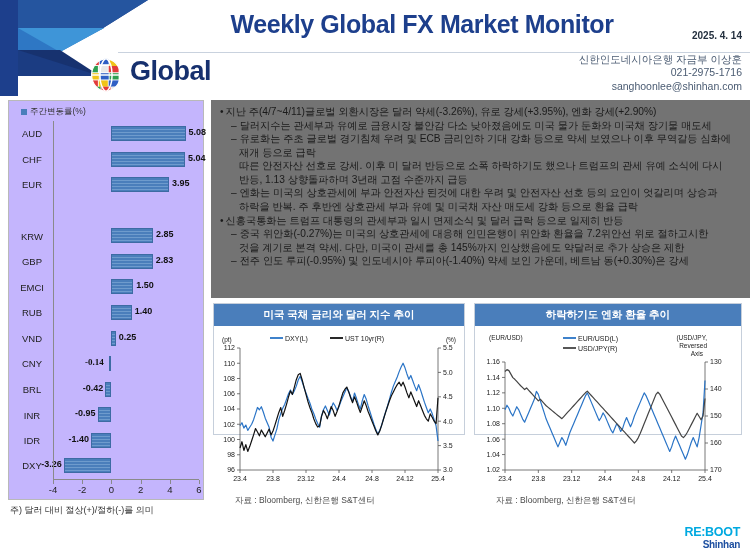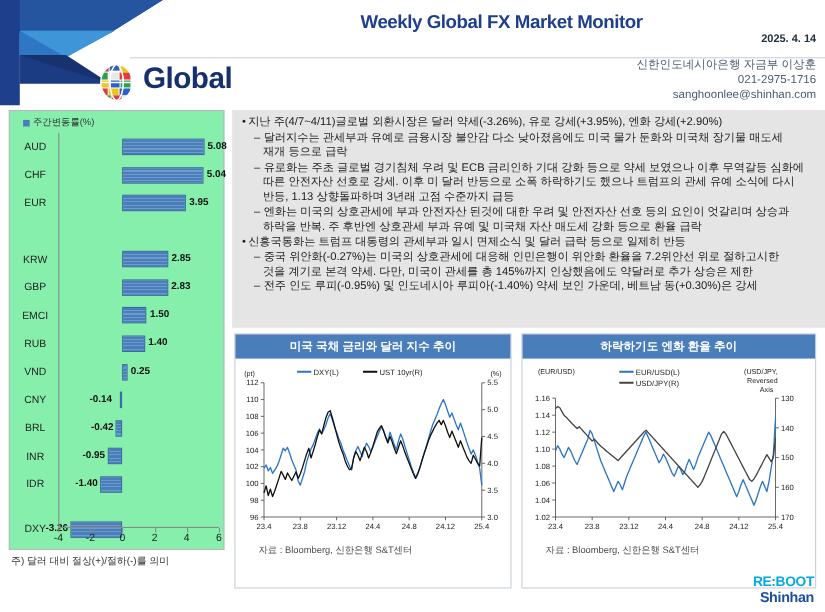--- a/index.html
+++ b/index.html
@@ -8,23 +8,23 @@
     font-family: "Liberation Sans", sans-serif;
     background: #ffffff;
     position: relative;
     overflow: hidden;
   }
 
   
   .header { position: relative; height: 96px; width: 750px; }
   .logo-mark { position: absolute; left: 0; top: 0; width: 250px; height: 96px; }
   .title {
-    position: absolute; left: 246px; top: 10px; width: 420px;
+    position: absolute; left: 212px; top: 10px; width: 420px;
     text-align: center;
-    font-size: 17px; font-weight: bold; color: #1d3f8c;
+    font-size: 25px; font-weight: bold; color: #1d3f8c;
     letter-spacing: -0.4px;
   }
   .title-date {
     position: absolute; right: 8px; top: 30px;
     font-size: 10px; font-weight: bold; color: #24303f;
   }
   .hdr-rule {
     position: absolute; left: 118px; top: 52px; width: 632px; height: 1px;
     background: #c9d2de;
   }
@@ -35,21 +35,21 @@
   }
   .globe-icon { position: absolute; left: 88px; top: 57px; width: 36px; height: 36px; }
   .contact {
     position: absolute; right: 8px; top: 53px;
     text-align: right; color: #4a5b72; line-height: 1.28; font-size: 10.5px;
   }
 
   
   .barpanel {
     position: absolute; left: 8px; top: 100px; width: 196px; height: 400px;
-    border: 1px solid #b9b9b9; background: #86efac;
+    border: 1px solid #b9b9b9; background: #c4b5fd;
   }
   .bar-legend {
     position: absolute; left: 12px; top: 5px;
     font-size: 8.5px; color: #333; display: flex; align-items: center; gap: 3px;
   }
   .bar-legend .sw { width: 6px; height: 6px; background: #4a7ebb; display: inline-block; }
   .bar-plot { position: absolute; left: 0; top: 20px; width: 196px; height: 358px; }
   .brow {
     position: absolute; left: 0; width: 196px; height: 25.6px;
     display: flex; align-items: center;
@@ -82,32 +82,32 @@
     transform: translateX(-50%); white-space: nowrap;
   }
   .barnote {
     position: absolute; left: 10px; top: 504px;
     font-size: 9px; color: #333;
   }
 
   
   .textblock {
     position: absolute; left: 211px; top: 100px; width: 539px; height: 198px;
-    background: #e5e5e5; padding: 5px 6px 0 6px;
+    background: #737373; padding: 5px 6px 0 6px;
   }
   .tline { font-size: 10.2px; color: #1a1a1a; line-height: 1.33; white-space: nowrap; }
   .tline.lv1 { padding-left: 3px; }
   .tline.lv2 { padding-left: 14px; }
   .tline.lv3 { padding-left: 22px; }
   .bul::before { content: "\2022"; margin-right: 2px; }
   .dsh::before { content: "\2013"; margin-right: 3px; }
 
   
   .lcpanel {
-    position: absolute; top: 303px; width: 252px; height: 232px;
+    position: absolute; top: 303px; width: 252px; height: 132px;
     border: 1px solid #c6cfdb; background: #fff;
   }
   .lcpanel.left  { left: 213px; }
   .lcpanel.right { left: 474px; width: 268px; }
   .lctitle {
     height: 22px; background: #4a7ebb; color: #fff;
     font-size: 10.5px; font-weight: bold;
     display: flex; align-items: center; justify-content: center;
   }
   .lcbody { position: relative; width: 100%; height: 164px; }
@@ -115,21 +115,21 @@
     position: absolute; top: 495px; font-size: 8.5px; color: #4a4a4a; margin-left: 20px;
   }
   .lcsource.left  { left: 215px; }
   .lcsource.right { left: 476px; }
 
   
   .reboot {
     position: absolute; right: 10px; bottom: 6px; text-align: right; line-height: 1.05;
   }
   .reboot .l1 { font-size: 12.5px; font-weight: bold; color: #00a9e0; letter-spacing: -0.3px; margin-left: 28px; }
-  .reboot .l2 { font-size: 13px; font-weight: bold; color: #1d4fa0; letter-spacing: -0.3px; }
+  .reboot .l2 { font-size: 10px; font-weight: bold; color: #1d4fa0; letter-spacing: -0.3px; }
 </style>
 </head>
 <body>
 
 <div class="header">
   <svg class="logo-mark" viewBox="0 0 250 96">
     <polygon points="0,0 148,0 100,30 0,30" fill="#1d3f8c"></polygon>
     <polygon points="0,0 18,0 18,96 0,96" fill="#1d3f8c"></polygon>
     <polygon points="18,0 148,0 100,30 18,30" fill="#25559f"></polygon>
     <polygon points="18,28 104,28 60,52 18,52" fill="#2e77c4"></polygon>
@@ -222,38 +222,38 @@
         <div class="bval" style="left: 125.84px;">1.40</div>
       </div>
       <div class="brow" style="top: 204.571px;">
         <div class="blabel">VND</div>
         <div class="bar" style="left: 102.4px; width: 4.38px;"></div>
         <div class="bval" style="left: 109.78px;">0.25</div>
       </div>
       <div class="brow" style="top: 230.143px;">
         <div class="blabel">CNY</div>
         <div class="bar" style="left: 100.356px; width: 2.044px;"></div>
-        <div class="bval" style="left: 72.356px; width: 26px; text-align: left;">-0.14</div>
+        <div class="bval" style="left: 72.356px; width: 26px; text-align: center; font-family: Liberation Serif, serif;">-0.14</div>
       </div>
       <div class="brow" style="top: 255.714px;">
         <div class="blabel">BRL</div>
         <div class="bar" style="left: 96.268px; width: 6.132px;"></div>
         <div class="bval" style="left: 68.268px; width: 26px; text-align: right;">-0.42</div>
       </div>
       <div class="brow" style="top: 281.286px;">
         <div class="blabel">INR</div>
         <div class="bar" style="left: 88.53px; width: 13.87px;"></div>
         <div class="bval" style="left: 60.53px; width: 26px; text-align: right;">-0.95</div>
       </div>
       <div class="brow" style="top: 306.857px;">
         <div class="blabel">IDR</div>
         <div class="bar" style="left: 81.96px; width: 20.44px;"></div>
         <div class="bval" style="left: 53.96px; width: 26px; text-align: right;">-1.40</div>
       </div>
-      <div class="brow" style="top: 348px;">
+      <div class="brow" style="top: 332px;">
         <div class="blabel">DXY</div>
         <div class="bar" style="left: 54.804px; width: 47.596px;"></div>
         <div class="bval" style="left: 26.804px; width: 26px; text-align: right;">-3.26</div>
       </div>
     </div>
   <div class="zeroline"></div>
   <div class="axisline"></div>
   <div id="barXAxis">
       <div class="xtick" style="left: 44px;"></div>
       <div class="xlab" style="left: 44px;">-4</div>
@@ -267,22 +267,22 @@
       <div class="xlab" style="left: 160.8px;">4</div>
       <div class="xtick" style="left: 190px;"></div>
       <div class="xlab" style="left: 190px;">6</div>
     </div>
 </div>
 <div class="barnote">주) 달러 대비 절상(+)/절하(-)를 의미</div>
 
 <div class="textblock" id="textBlock">
     <div class="tline lv1 bul">지난 주(4/7~4/11)글로벌 외환시장은 달러 약세(-3.26%), 유로 강세(+3.95%), 엔화 강세(+2.90%)</div>
     <div class="tline lv2 dsh">달러지수는 관세부과 유예로 금융시장 불안감 다소 낮아졌음에도 미국 물가 둔화와 미국채 장기물 매도세</div>
+    <div class="tline lv2 dsh">유로화는 주초 글로벌 경기침체 우려 및 ECB 금리인하 기대 강화 등으로 약세 보였으나 이후 무역갈등 심화에</div>
     <div class="tline lv3">재개 등으로 급락</div>
-    <div class="tline lv2 dsh">유로화는 주초 글로벌 경기침체 우려 및 ECB 금리인하 기대 강화 등으로 약세 보였으나 이후 무역갈등 심화에</div>
     <div class="tline lv3">따른 안전자산 선호로 강세. 이후 미 달러 반등으로 소폭 하락하기도 했으나 트럼프의 관세 유예 소식에 다시</div>
     <div class="tline lv3">반등,  1.13 상향돌파하며 3년래 고점 수준까지 급등</div>
     <div class="tline lv2 dsh">엔화는 미국의 상호관세에 부과 안전자산 된것에 대한 우려 및 안전자산 선호 등의 요인이 엇갈리며 상승과</div>
     <div class="tline lv3">하락을 반복.  주 후반엔 상호관세 부과 유예 및  미국채 자산 매도세 강화 등으로 환율 급락</div>
     <div class="tline lv1 bul">신흥국통화는 트럼프 대통령의 관세부과 일시 면제소식 및 달러 급락 등으로 일제히 반등</div>
     <div class="tline lv2 dsh">중국 위안화(-0.27%)는 미국의 상호관세에 대응해 인민은행이 위안화 환율을 7.2위안선 위로 절하고시한</div>
     <div class="tline lv3">것을 계기로 본격 약세. 다만, 미국이 관세를 총 145%까지 인상했음에도 약달러로 추가 상승은 제한</div>
     <div class="tline lv2 dsh">전주 인도 루피(-0.95%) 및 인도네시아 루피아(-1.40%) 약세 보인 가운데, 베트남 동(+0.30%)은 강세</div>
   </div>
 

